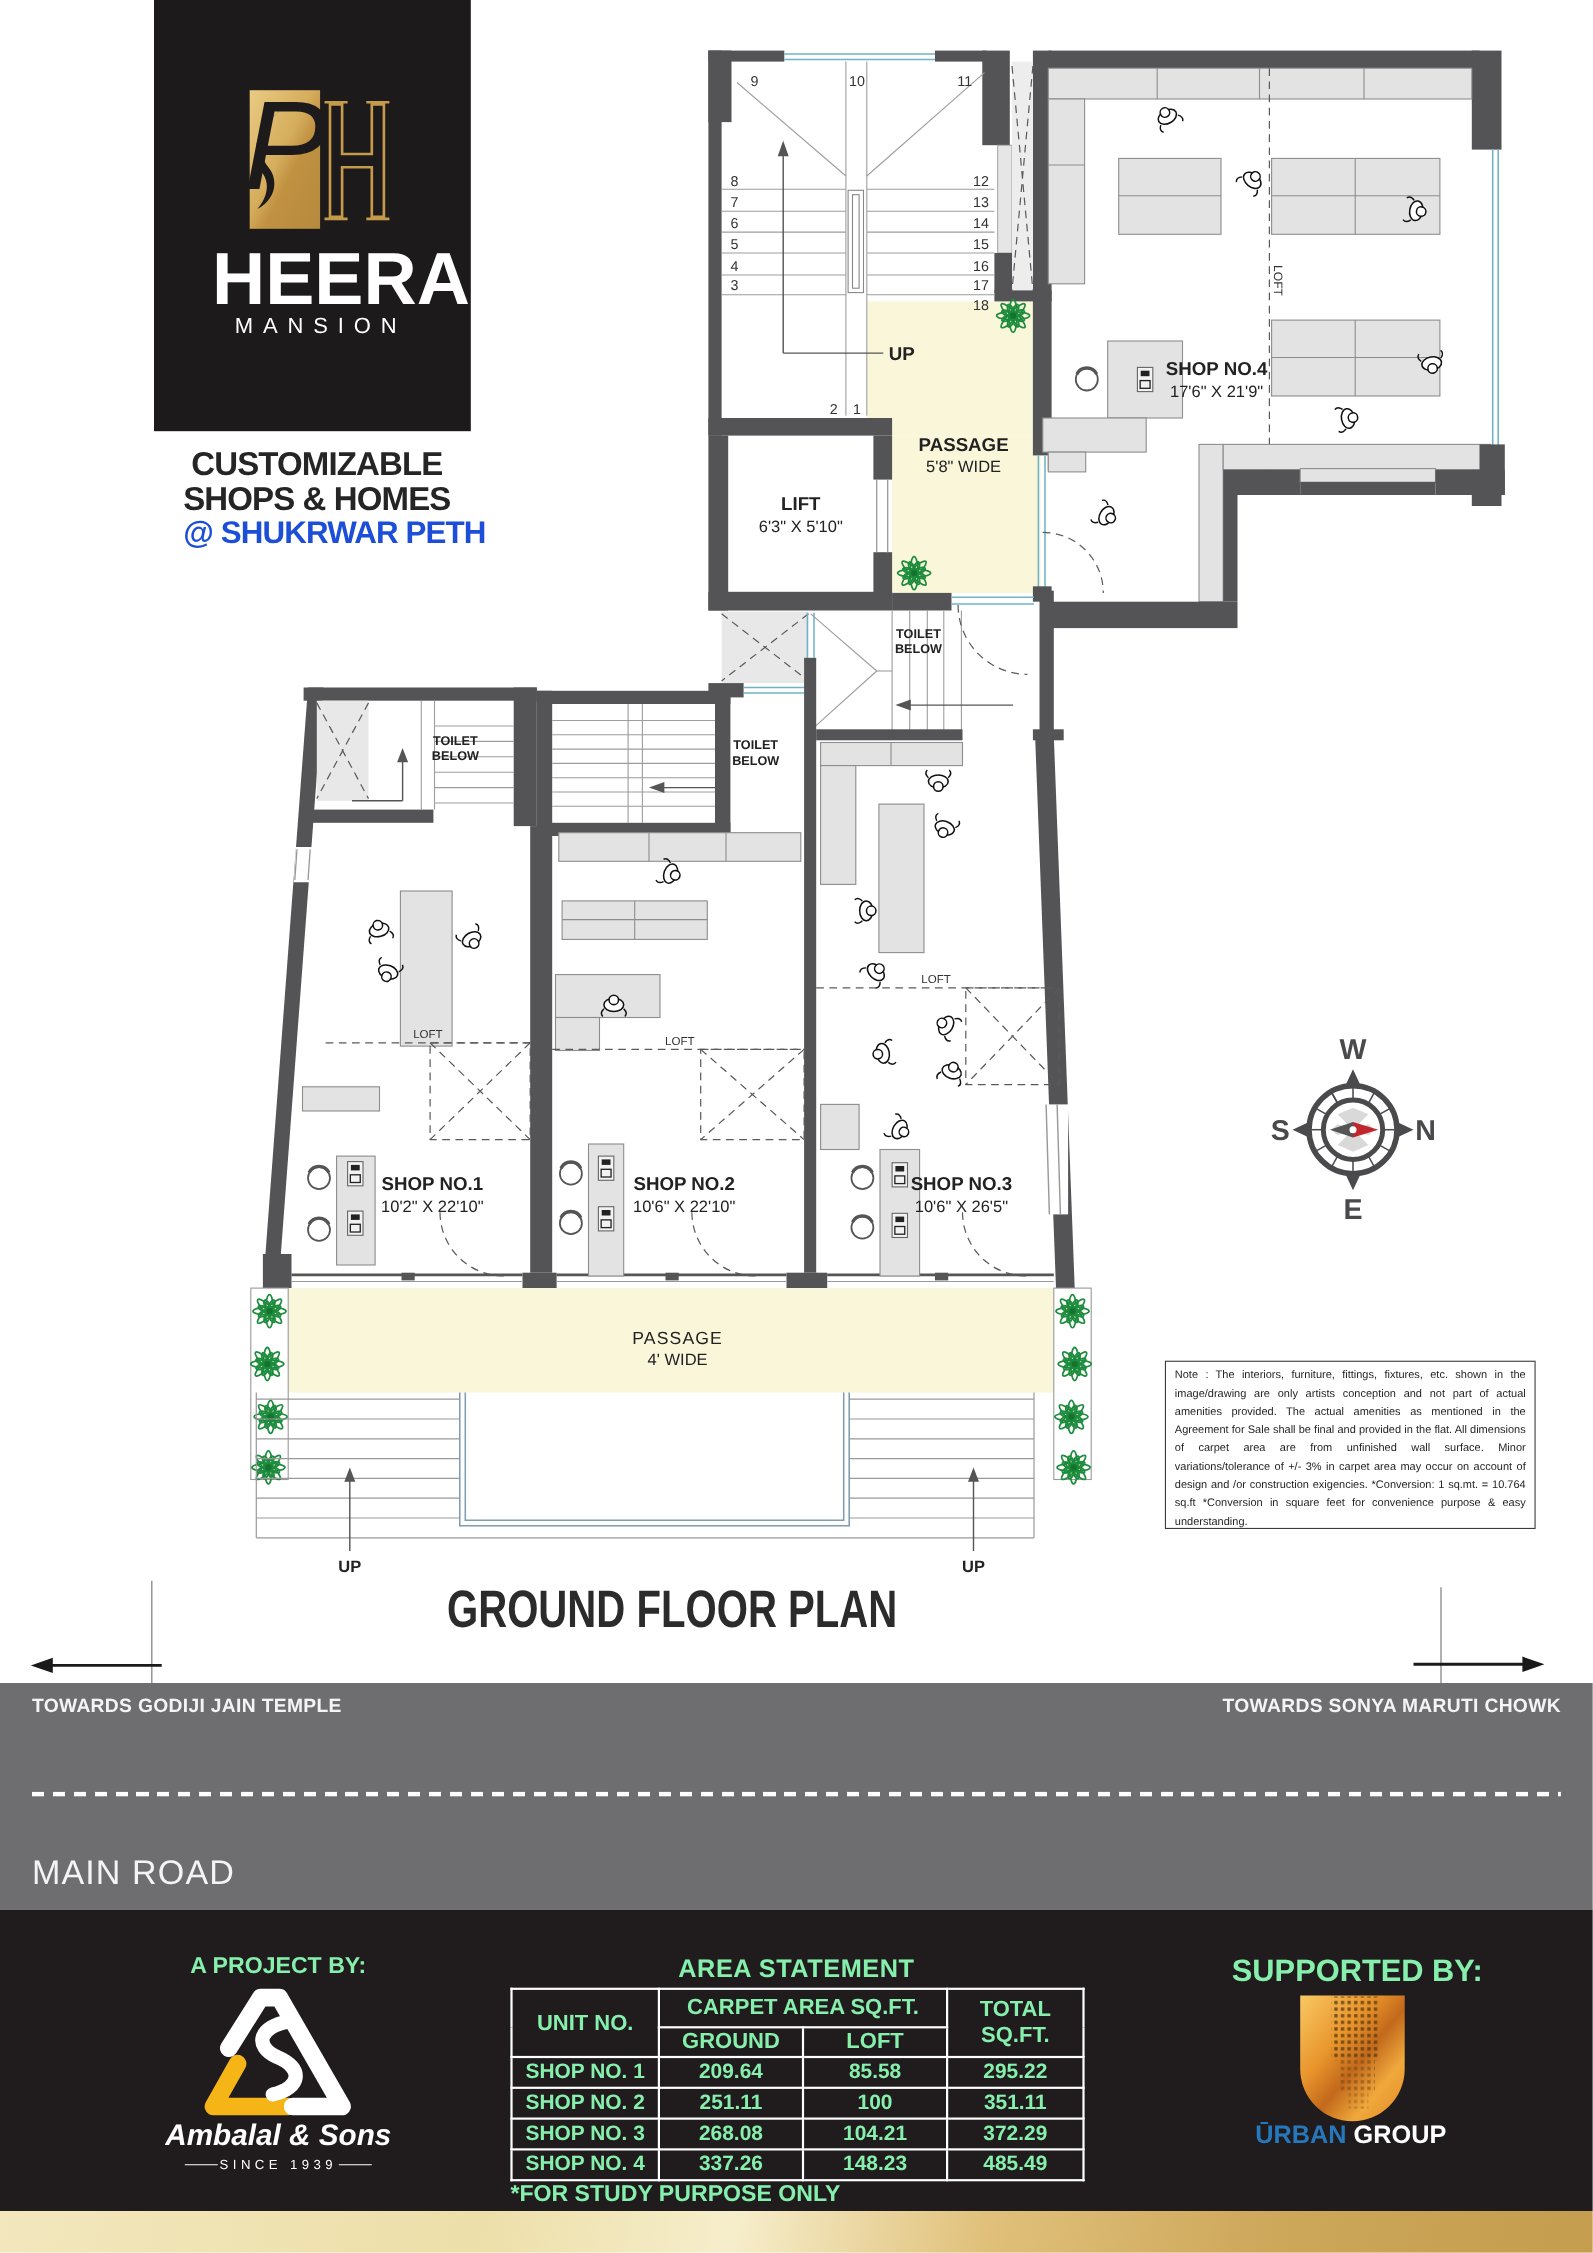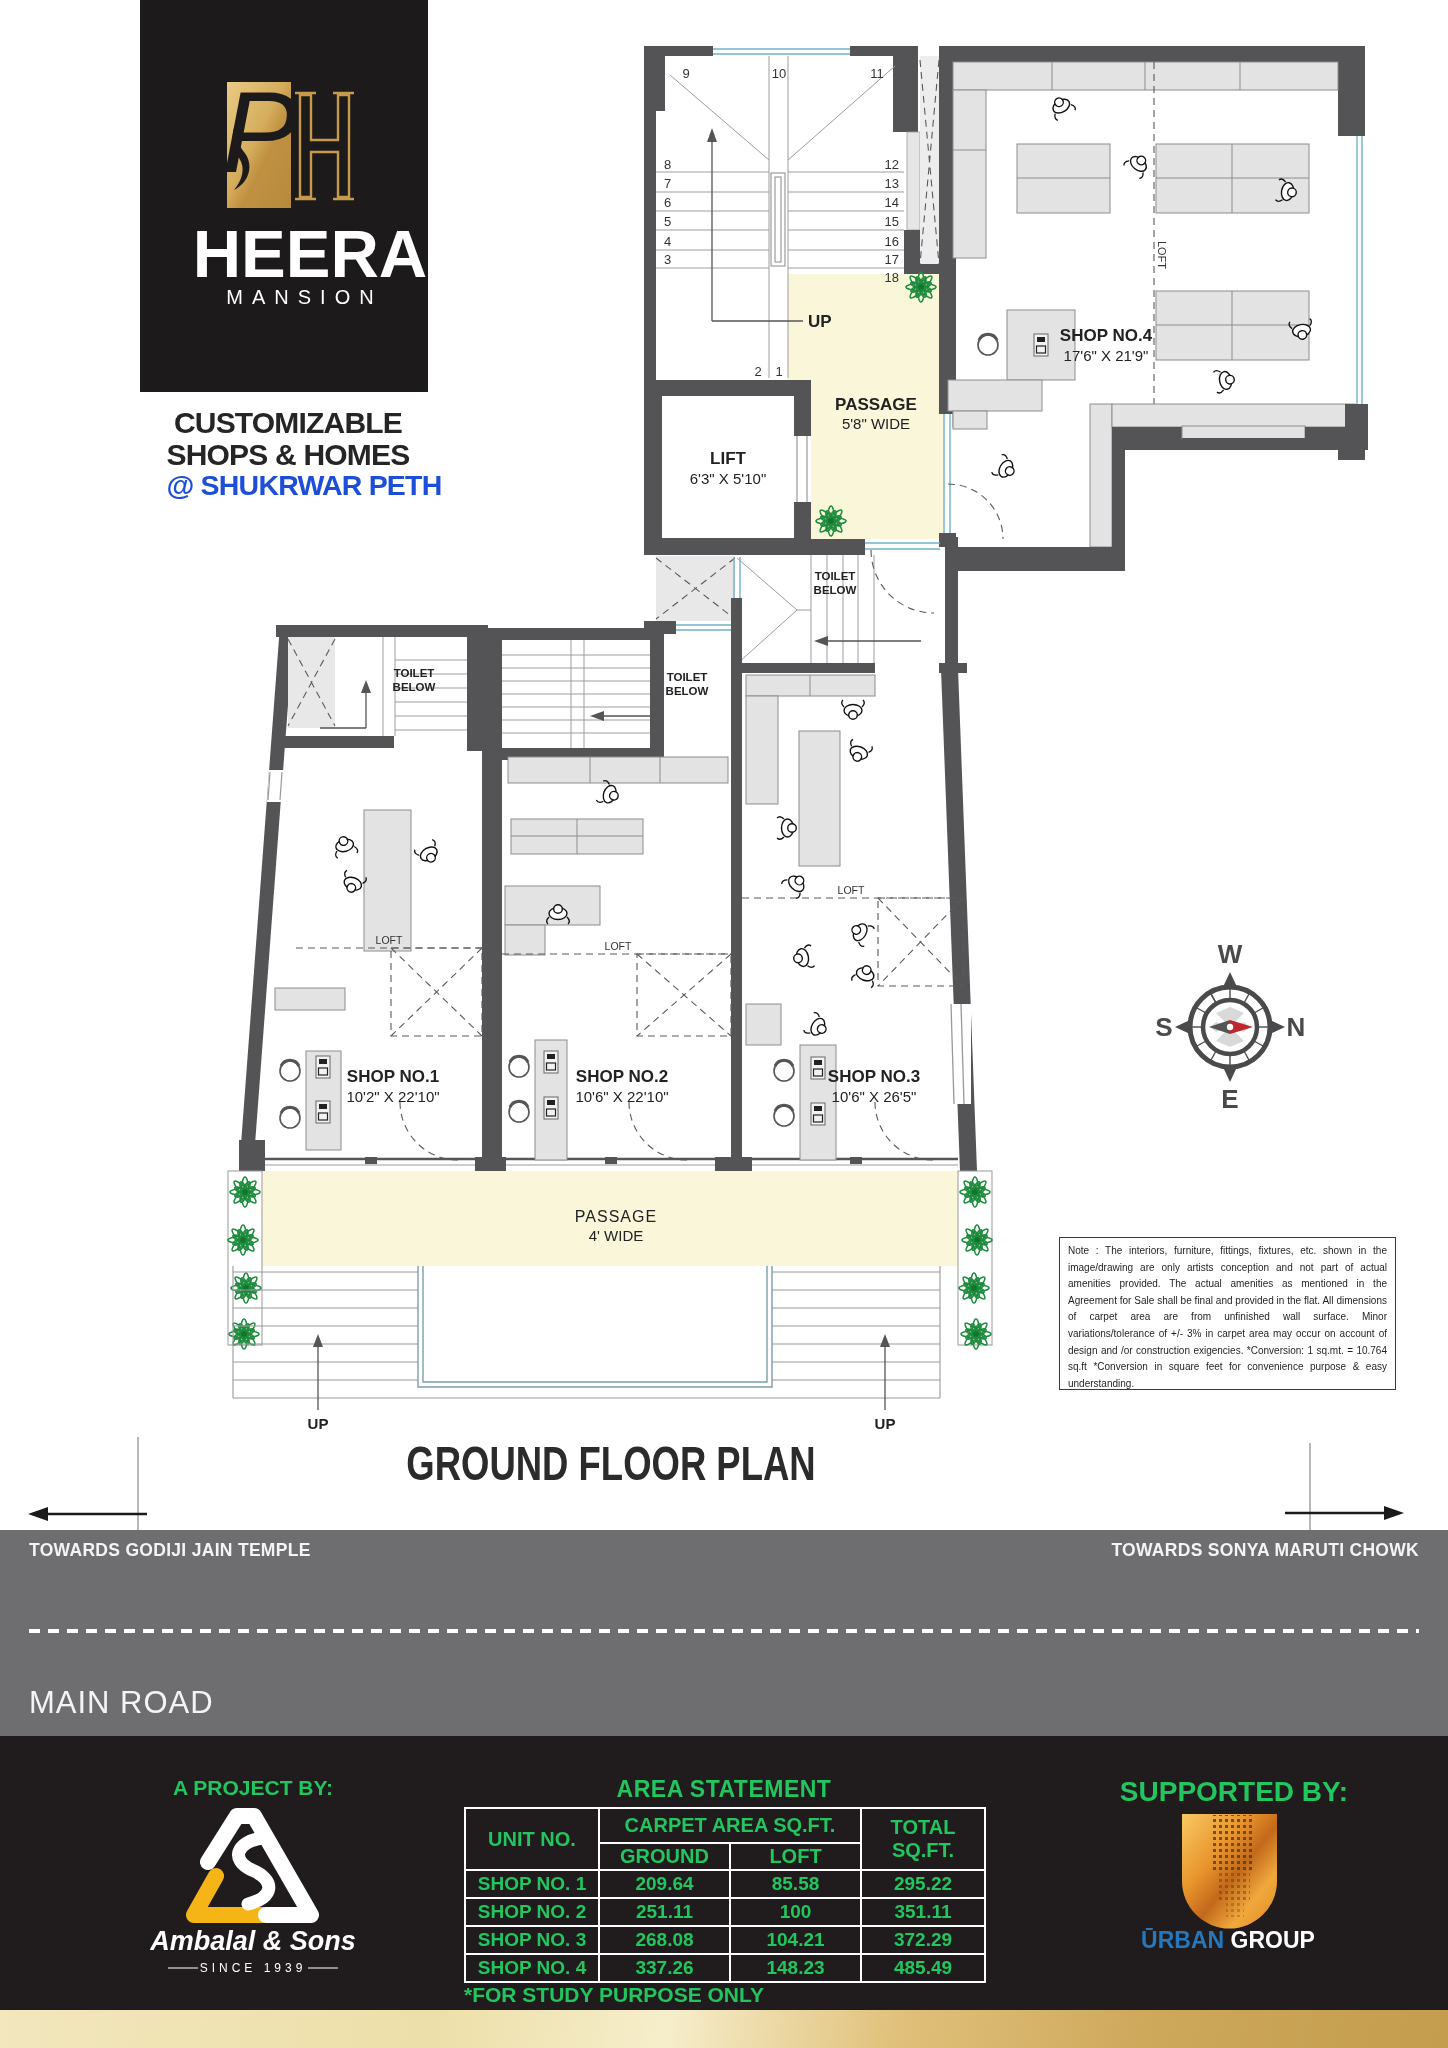--- a/index.html
+++ b/index.html
@@ -1,30 +1,30 @@
 <!DOCTYPE html>
 <html><head>
 <meta charset="utf-8">
 <style>
 html,body{margin:0;padding:0;}
 body{width:1448px;height:2048px;background:#fff;font-family:"Liberation Sans",sans-serif;position:relative;overflow:hidden;}
 .abs{position:absolute;}
 #logobox{left:140px;top:0;width:288px;height:392px;background:#1d1a1b;}
 #heera{position:absolute;left:0;top:220px;width:340px;text-align:center;color:#fff;font-weight:bold;font-size:67px;letter-spacing:0px;line-height:1;}
-#mansion{position:absolute;left:16px;top:287px;width:288px;text-align:center;color:#fff;font-size:20px;letter-spacing:9px;text-indent:9px;line-height:1;}
+#mansion{position:absolute;left:3px;top:287px;width:288px;text-align:center;color:#fff;font-size:20px;letter-spacing:9px;text-indent:9px;line-height:1;}
 #subtitle{left:143px;top:407px;width:290px;text-align:center;color:#252525;font-weight:bold;font-size:30px;line-height:31.5px;letter-spacing:-0.8px;}
 #subtitle .gold{color:#1d4ed8;white-space:nowrap;margin-left:-4px;width:330px;font-size:28.5px;}
 #notebox{left:1059px;top:1237px;width:337px;height:153px;border:1.5px solid #3a3a3a;box-sizing:border-box;padding:5px 8px 0 8px;font-size:10px;line-height:16.6px;color:#1f1f1f;text-align:justify;}
 #gfp{left:311px;top:1436px;width:600px;text-align:center;font-weight:bold;font-size:48px;color:#2b2b2b;letter-spacing:0px;transform:scaleX(0.76);transform-origin:50% 50%;}
 #road{left:0;top:1530px;width:1448px;height:206px;background:#6e6e70;color:#f4f4f4;}
 #road .t1{position:absolute;left:29px;top:10px;font-size:17.5px;font-weight:bold;letter-spacing:0.3px;}
 #road .t2{position:absolute;right:29px;top:10px;font-size:17.5px;font-weight:bold;letter-spacing:0.3px;}
 #road .dash{position:absolute;left:29px;right:29px;top:99px;height:4px;background:repeating-linear-gradient(90deg,#fff 0,#fff 11px,rgba(0,0,0,0) 11px,rgba(0,0,0,0) 19px);}
 #road .mr{position:absolute;left:29px;top:155px;font-size:31px;letter-spacing:1px;font-weight:normal;}
-#footer{left:0;top:1736px;width:1448px;height:274px;background:#201c1d;color:#22c55e;}
+#footer{left:0;top:1736px;width:1448px;height:274px;background:#201c1d;color:#86efac;}
 #footer .h1{position:absolute;left:140px;top:40px;width:226px;text-align:center;font-size:21px;font-weight:bold;}
 #footer .h2{position:absolute;left:524px;top:40px;width:400px;text-align:center;font-size:23px;font-weight:bold;letter-spacing:0.5px;}
 #footer .h3{position:absolute;left:1108px;top:40px;width:240px;text-align:right;font-size:28px;font-weight:bold;}
 #atable{position:absolute;left:464px;top:71px;border-collapse:collapse;font-weight:bold;}
 #atable td,#atable th{border:2px solid #fff;text-align:center;font-size:19px;font-weight:bold;padding:0;}
 #footer .fn{position:absolute;left:464px;top:247px;font-size:21px;font-weight:bold;}
 #gold{left:0;top:2010px;width:1448px;height:38px;background:linear-gradient(100deg,#f2e7bd 0%,#eddfa9 30%,#f6eecb 46%,#e0c07a 62%,#cda75a 80%,#c49d4e 100%);}
 svg text{font-family:"Liberation Sans",sans-serif;}
 </style>
 </head>

